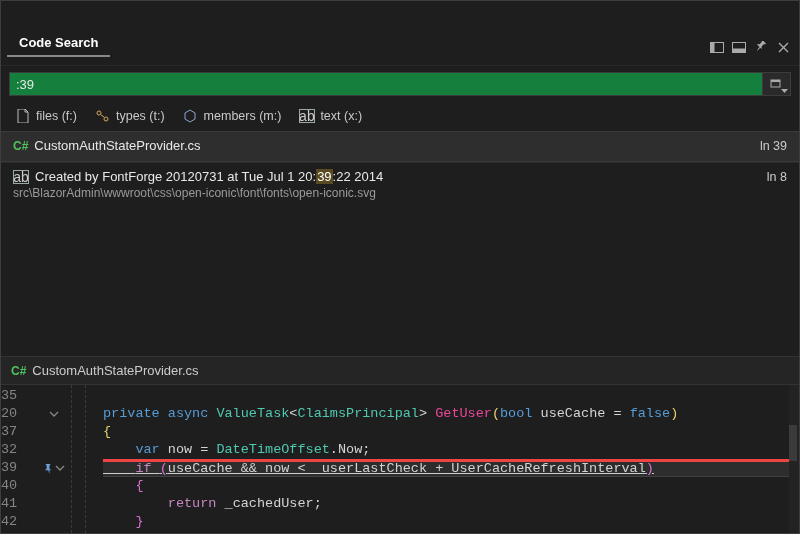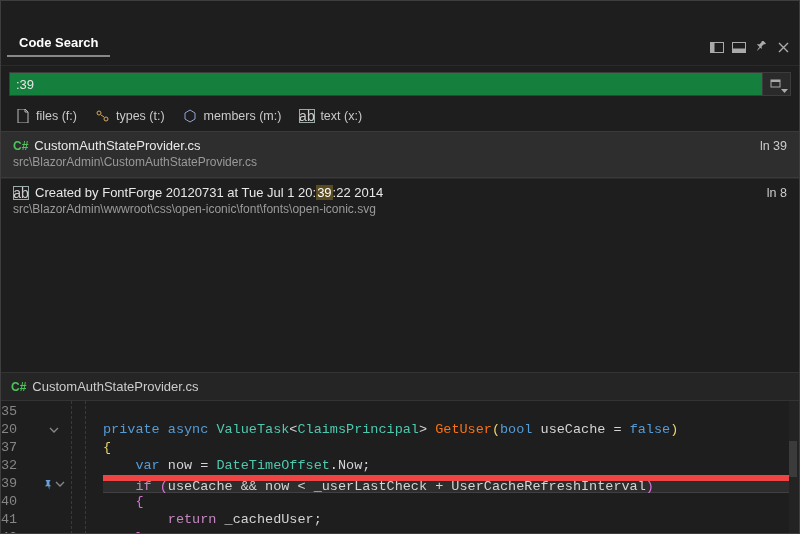--- a/index.html
+++ b/index.html
@@ -115,24 +115,24 @@
     width: 18px; padding-top:2px; line-height:18px; color:#777;
     display:flex; flex-direction:column; align-items:center;
   }
   .guide-col { width:40px; position:relative;}
   .guide-col .g { position:absolute; top:0; bottom:0; border-left:1px dashed #3a3a3a;}
   .code {
     flex:1; padding:2px 0 0 0; line-height:18px;
     white-space: pre;
   }
   .row { height:18px; position:relative; display:flex; align-items:center;}
-  .row.hlrow { background:#2d2d2d; border-top:6px solid #ef4444; border-bottom:1px solid #404040;}
+  .row.hlrow { background:#2d2d2d; border-top:3px solid #ef4444; border-bottom:1px solid #404040;text-decoration:underline;}
   .k-blue { color:#569cd6;}
   .k-type { color:#4ec9b0;}
-  .k-func { color:#f97316;}
+  .k-func { color:#ec4899;}
   .k-white { color:#d4d4d4;}
   .k-ctrl { color:#c586c0;}
   .k-brace { color:#e9d46c;}
   .k-brace2 { color:#da70d6;}
   .minimap { position:absolute; right:0; top:0; width:10px; height:100%; background:#232323;}
   .mm-chunk { position:absolute; right:2px; width:8px; height:36px; top:40px; background:#3b3b3b;}
   svg { display:block; }
 </style>
 </head>
 <body>
@@ -217,21 +217,20 @@
   </div>
 </div>
 
 <div class="results">
   <div class="result selected">
     <div class="result-top">
       <span class="csharp-badge">C#</span>
       <span class="result-title">CustomAuthStateProvider.cs</span>
       <span class="result-line">ln 39</span>
     </div>
-    <div class="result-path">src\BlazorAdmin\CustomAuthStateProvider.cs</div>
   </div>
   <div class="result">
     <div class="result-top">
       <span class="ab-badge">ab</span>
       <span class="result-title">
         <span>Created by FontForge 20120731 at Tue Jul  1 20:</span><span class="hl">39</span><span>:22 2014</span>
       </span>
       <span class="result-line">ln 8</span>
     </div>
     <div class="result-path">src\BlazorAdmin\wwwroot\css\open-iconic\font\fonts\open-iconic.svg</div>

